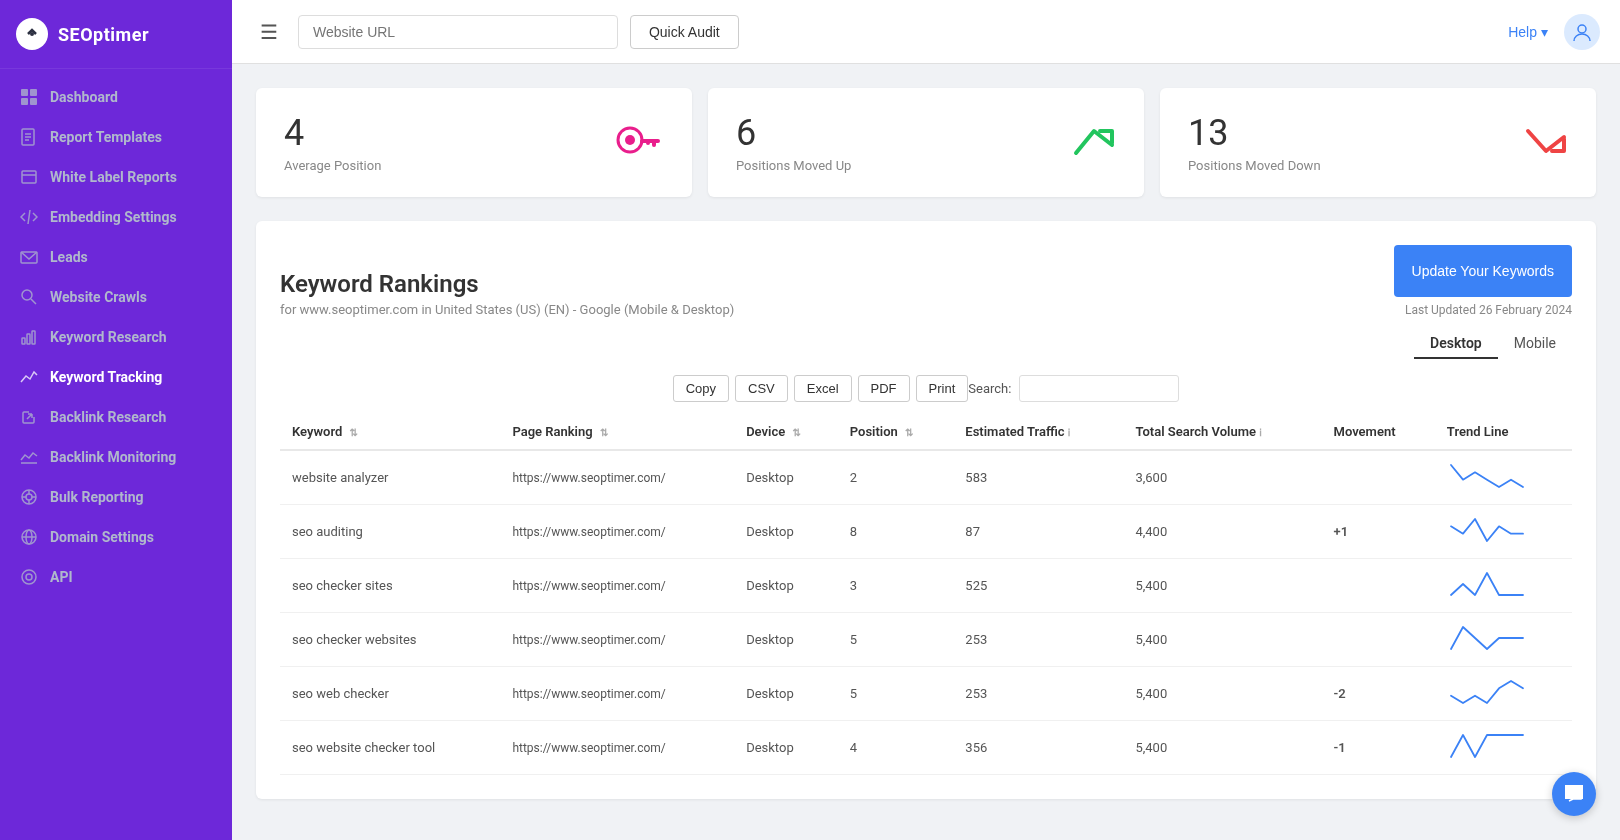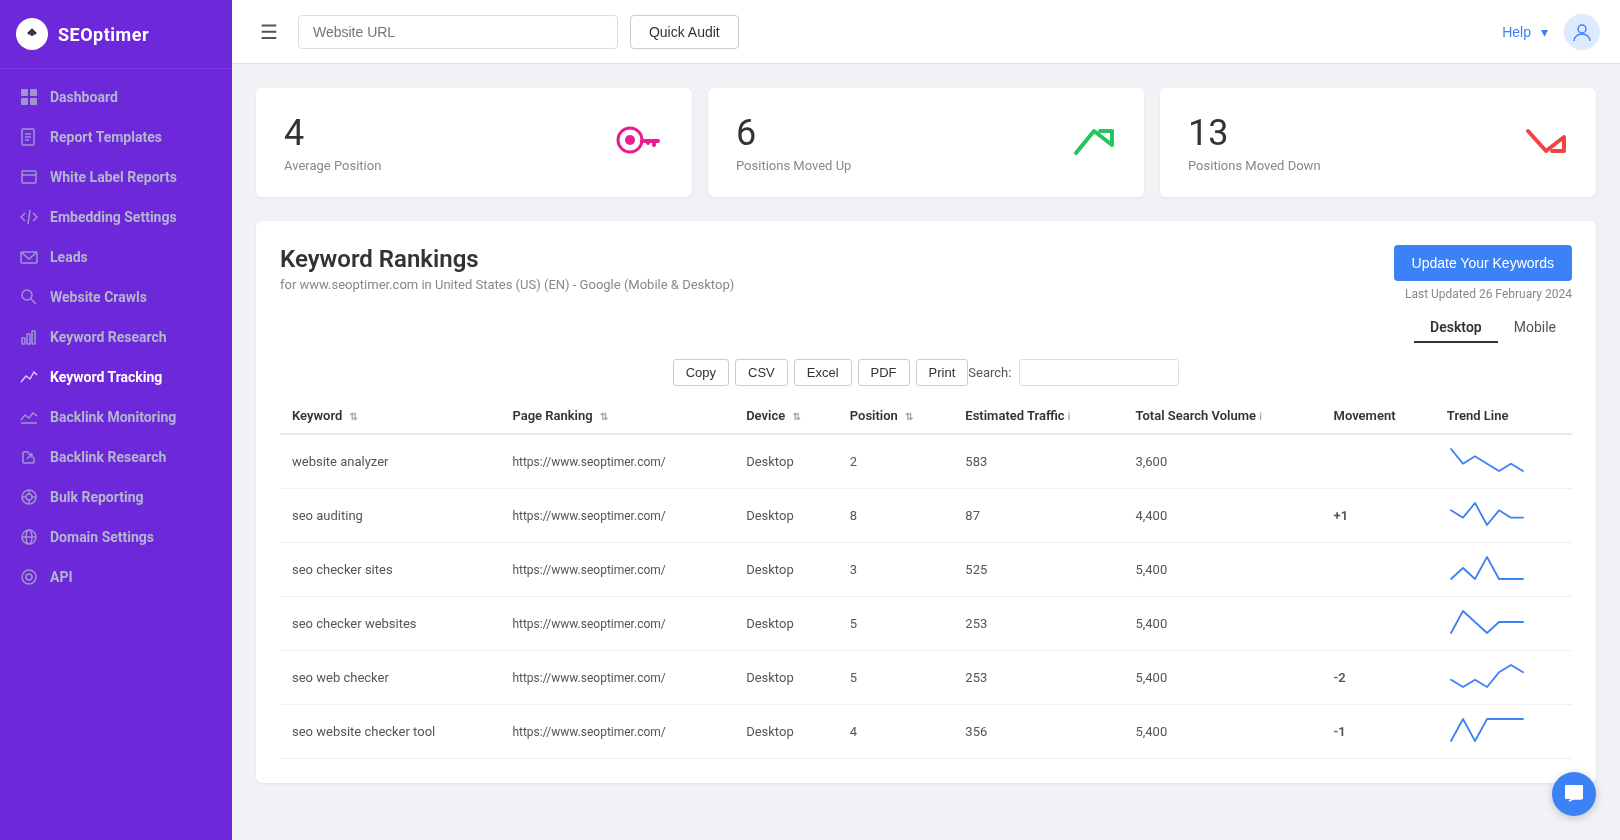--- a/index.html
+++ b/index.html
@@ -104,21 +104,21 @@
       gap: 16px;
     }
     .help-btn {
       color: #3b82f6;
       font-size: 14px;
       cursor: pointer;
       border: none;
       background: none;
       display: flex;
       align-items: center;
-      gap: 10px;
+      gap: 4px;
     }
     .avatar-icon {
       width: 36px; height: 36px;
       border-radius: 50%;
       background: #dbeafe;
       display: flex; align-items: center; justify-content: center;
       color: #3b82f6;
       font-size: 18px;
     }
 
@@ -151,31 +151,31 @@
     
     .rankings-section {
       background: #fff;
       border-radius: 6px;
       padding: 24px;
       box-shadow: 0 1px 3px rgba(0,0,0,0.07);
     }
     .rankings-header {
       display: flex;
       justify-content: space-between;
-      align-items: flex-start;
+      align-items: flex-end;
       margin-bottom: 8px;
     }
     .rankings-title { font-size: 24px; font-weight: 600; color: #333; }
     .rankings-subtitle { font-size: 13px; color: #888; margin-top: 4px; }
     .update-btn {
       background: #3b82f6;
       color: #fff;
       border: none;
       border-radius: 4px;
-      padding: 10px 18px;
+      padding: 18px 18px;
       font-size: 14px;
       cursor: pointer;
       white-space: nowrap;
     }
     .last-updated { font-size: 12px; color: #888; text-align: right; margin-top: 6px; }
 
     
     .view-tabs {
       display: flex;
       justify-content: flex-end;
@@ -345,32 +345,32 @@
 
     <div class="sidebar-item active">
       <svg class="sidebar-icon" viewBox="0 0 18 18" fill="none" stroke="currentColor" stroke-width="1.5">
           <polyline points="1,14 6,8 10,11 14,4 17,7"></polyline>
         </svg>
       <span>Keyword Tracking</span>
     </div>
 
     <div class="sidebar-item">
       <svg class="sidebar-icon" viewBox="0 0 18 18" fill="none" stroke="currentColor" stroke-width="1.5">
+          <path d="M7 11L12 6M12 6H8M12 6V10"></path>
+          <path d="M9 4H4a1 1 0 00-1 1v9a1 1 0 001 1h9a1 1 0 001-1v-5"></path>
+        </svg>
+      <span>Backlink Research</span>
+    </div>
+
+    <div class="sidebar-item">
+      <svg class="sidebar-icon" viewBox="0 0 18 18" fill="none" stroke="currentColor" stroke-width="1.5">
           <polyline points="1,12 5,7 9,10 13,5 17,8"></polyline>
           <line x1="1" y1="15" x2="17" y2="15"></line>
         </svg>
       <span>Backlink Monitoring</span>
-    </div>
-
-    <div class="sidebar-item">
-      <svg class="sidebar-icon" viewBox="0 0 18 18" fill="none" stroke="currentColor" stroke-width="1.5">
-          <path d="M7 11L12 6M12 6H8M12 6V10"></path>
-          <path d="M9 4H4a1 1 0 00-1 1v9a1 1 0 001 1h9a1 1 0 001-1v-5"></path>
-        </svg>
-      <span>Backlink Research</span>
     </div>
 
     <div class="sidebar-item">
       <svg class="sidebar-icon" viewBox="0 0 18 18" fill="none" stroke="currentColor" stroke-width="1.5">
           <circle cx="9" cy="9" r="7"></circle>
           <circle cx="9" cy="9" r="3"></circle>
           <line x1="9" y1="2" x2="9" y2="6"></line>
           <line x1="9" y1="12" x2="9" y2="16"></line>
           <line x1="2" y1="9" x2="6" y2="9"></line>
           <line x1="12" y1="9" x2="16" y2="9"></line>

